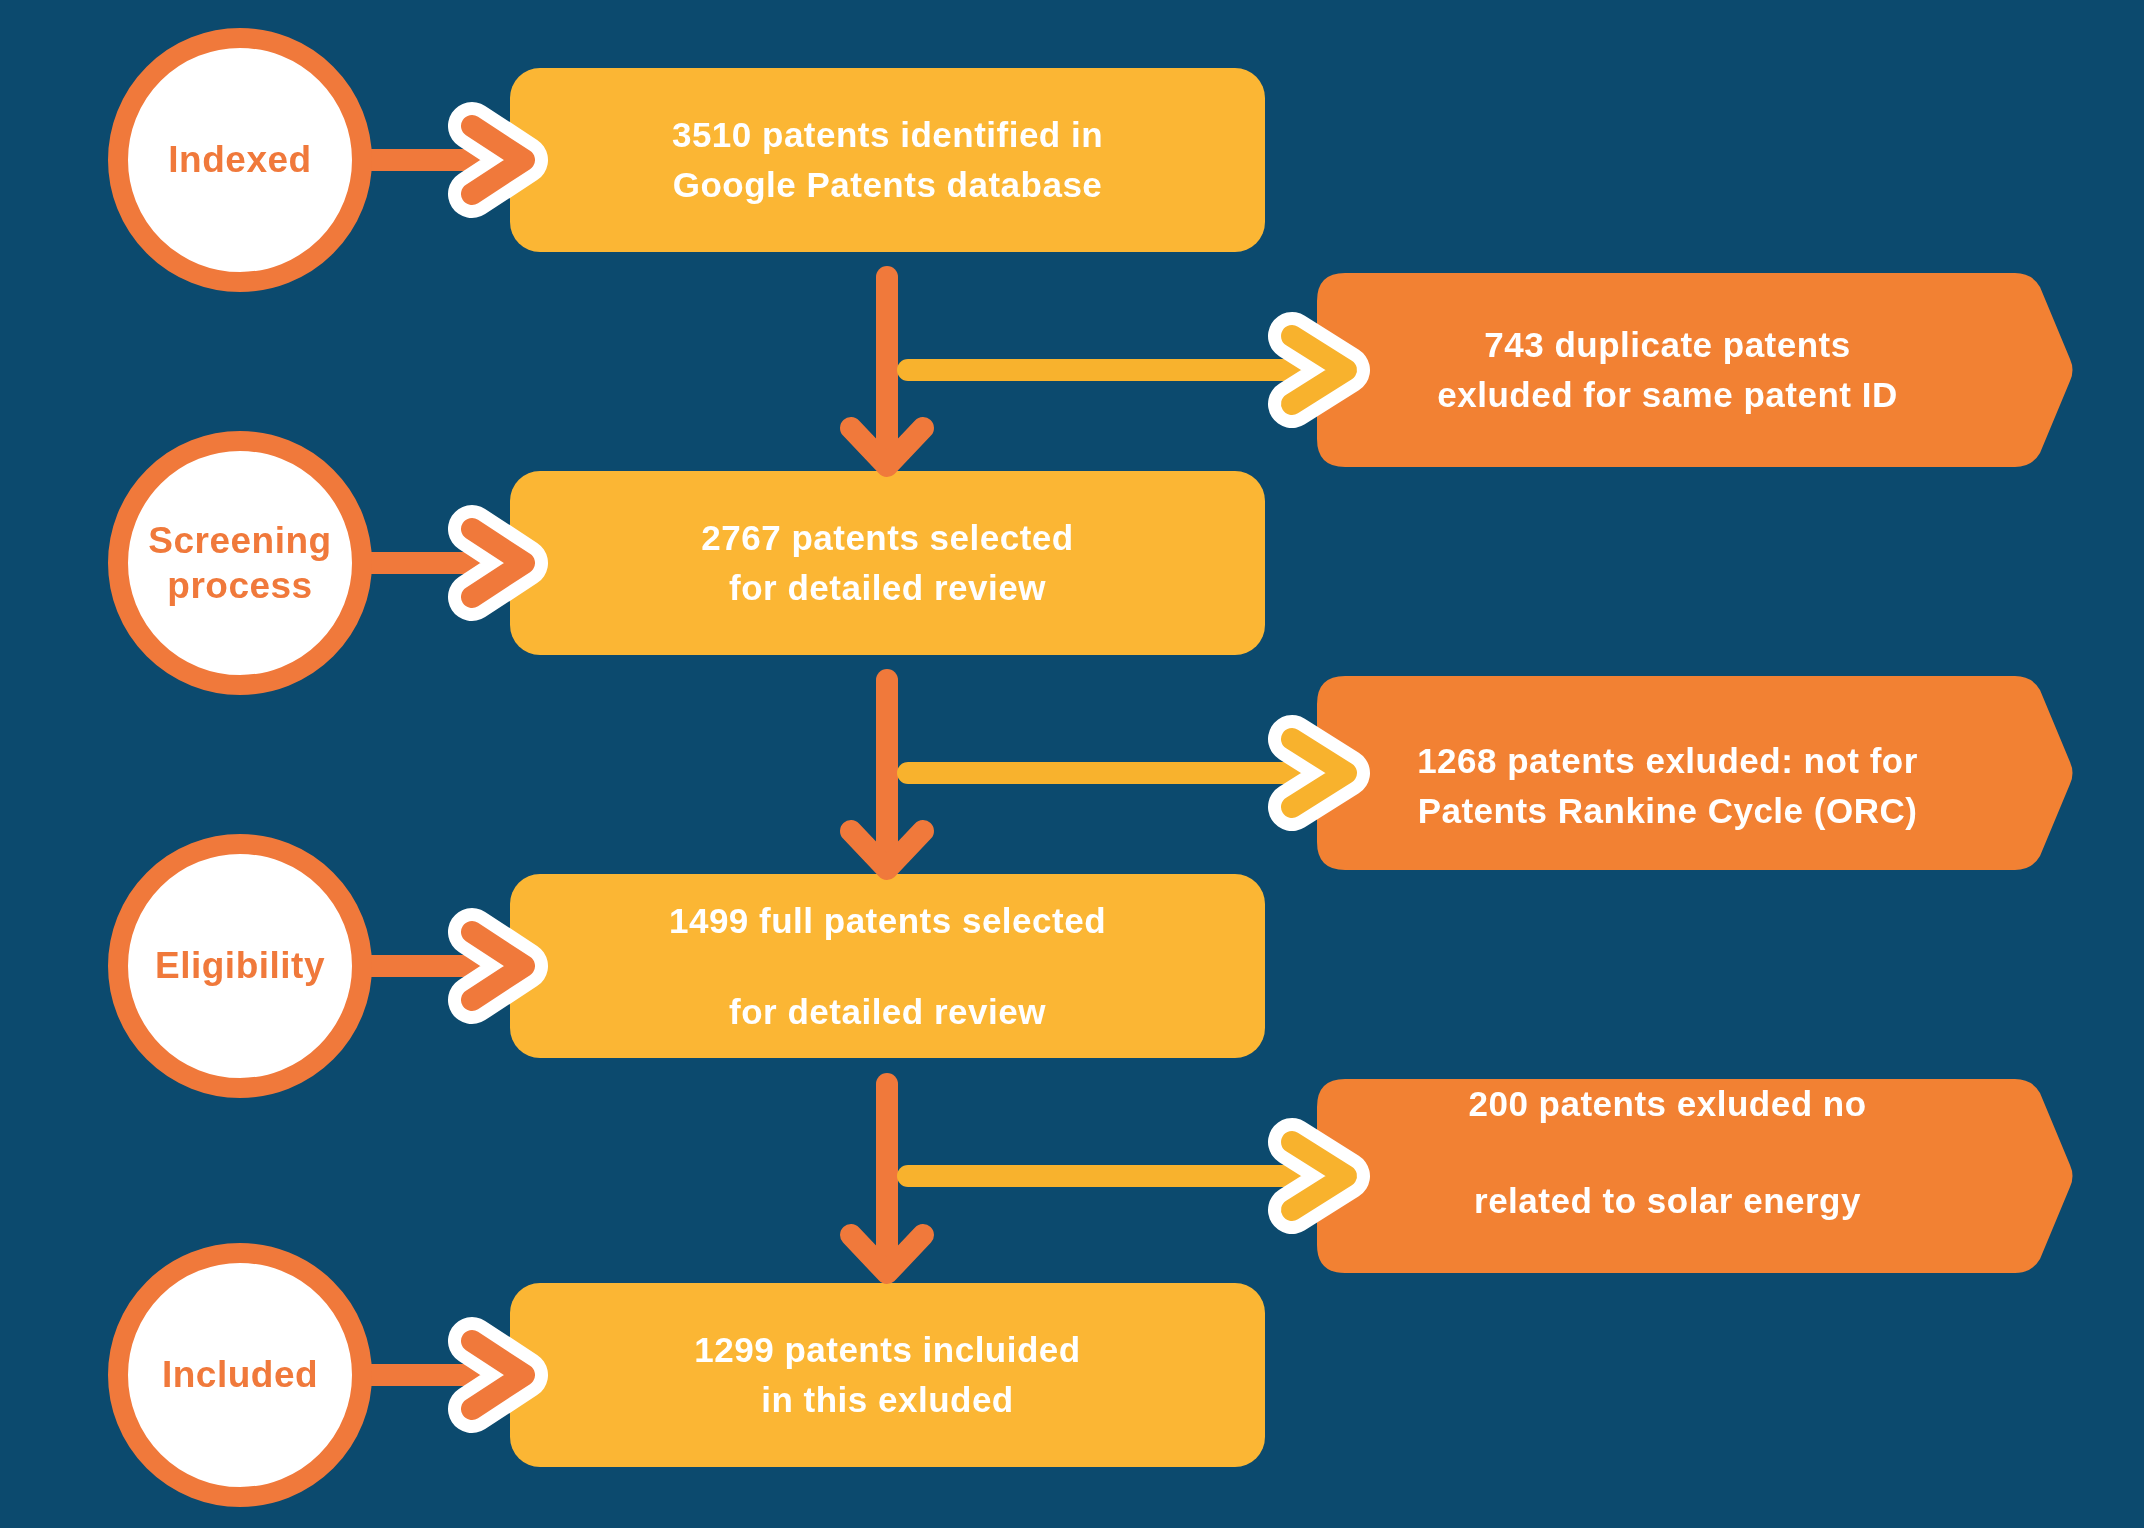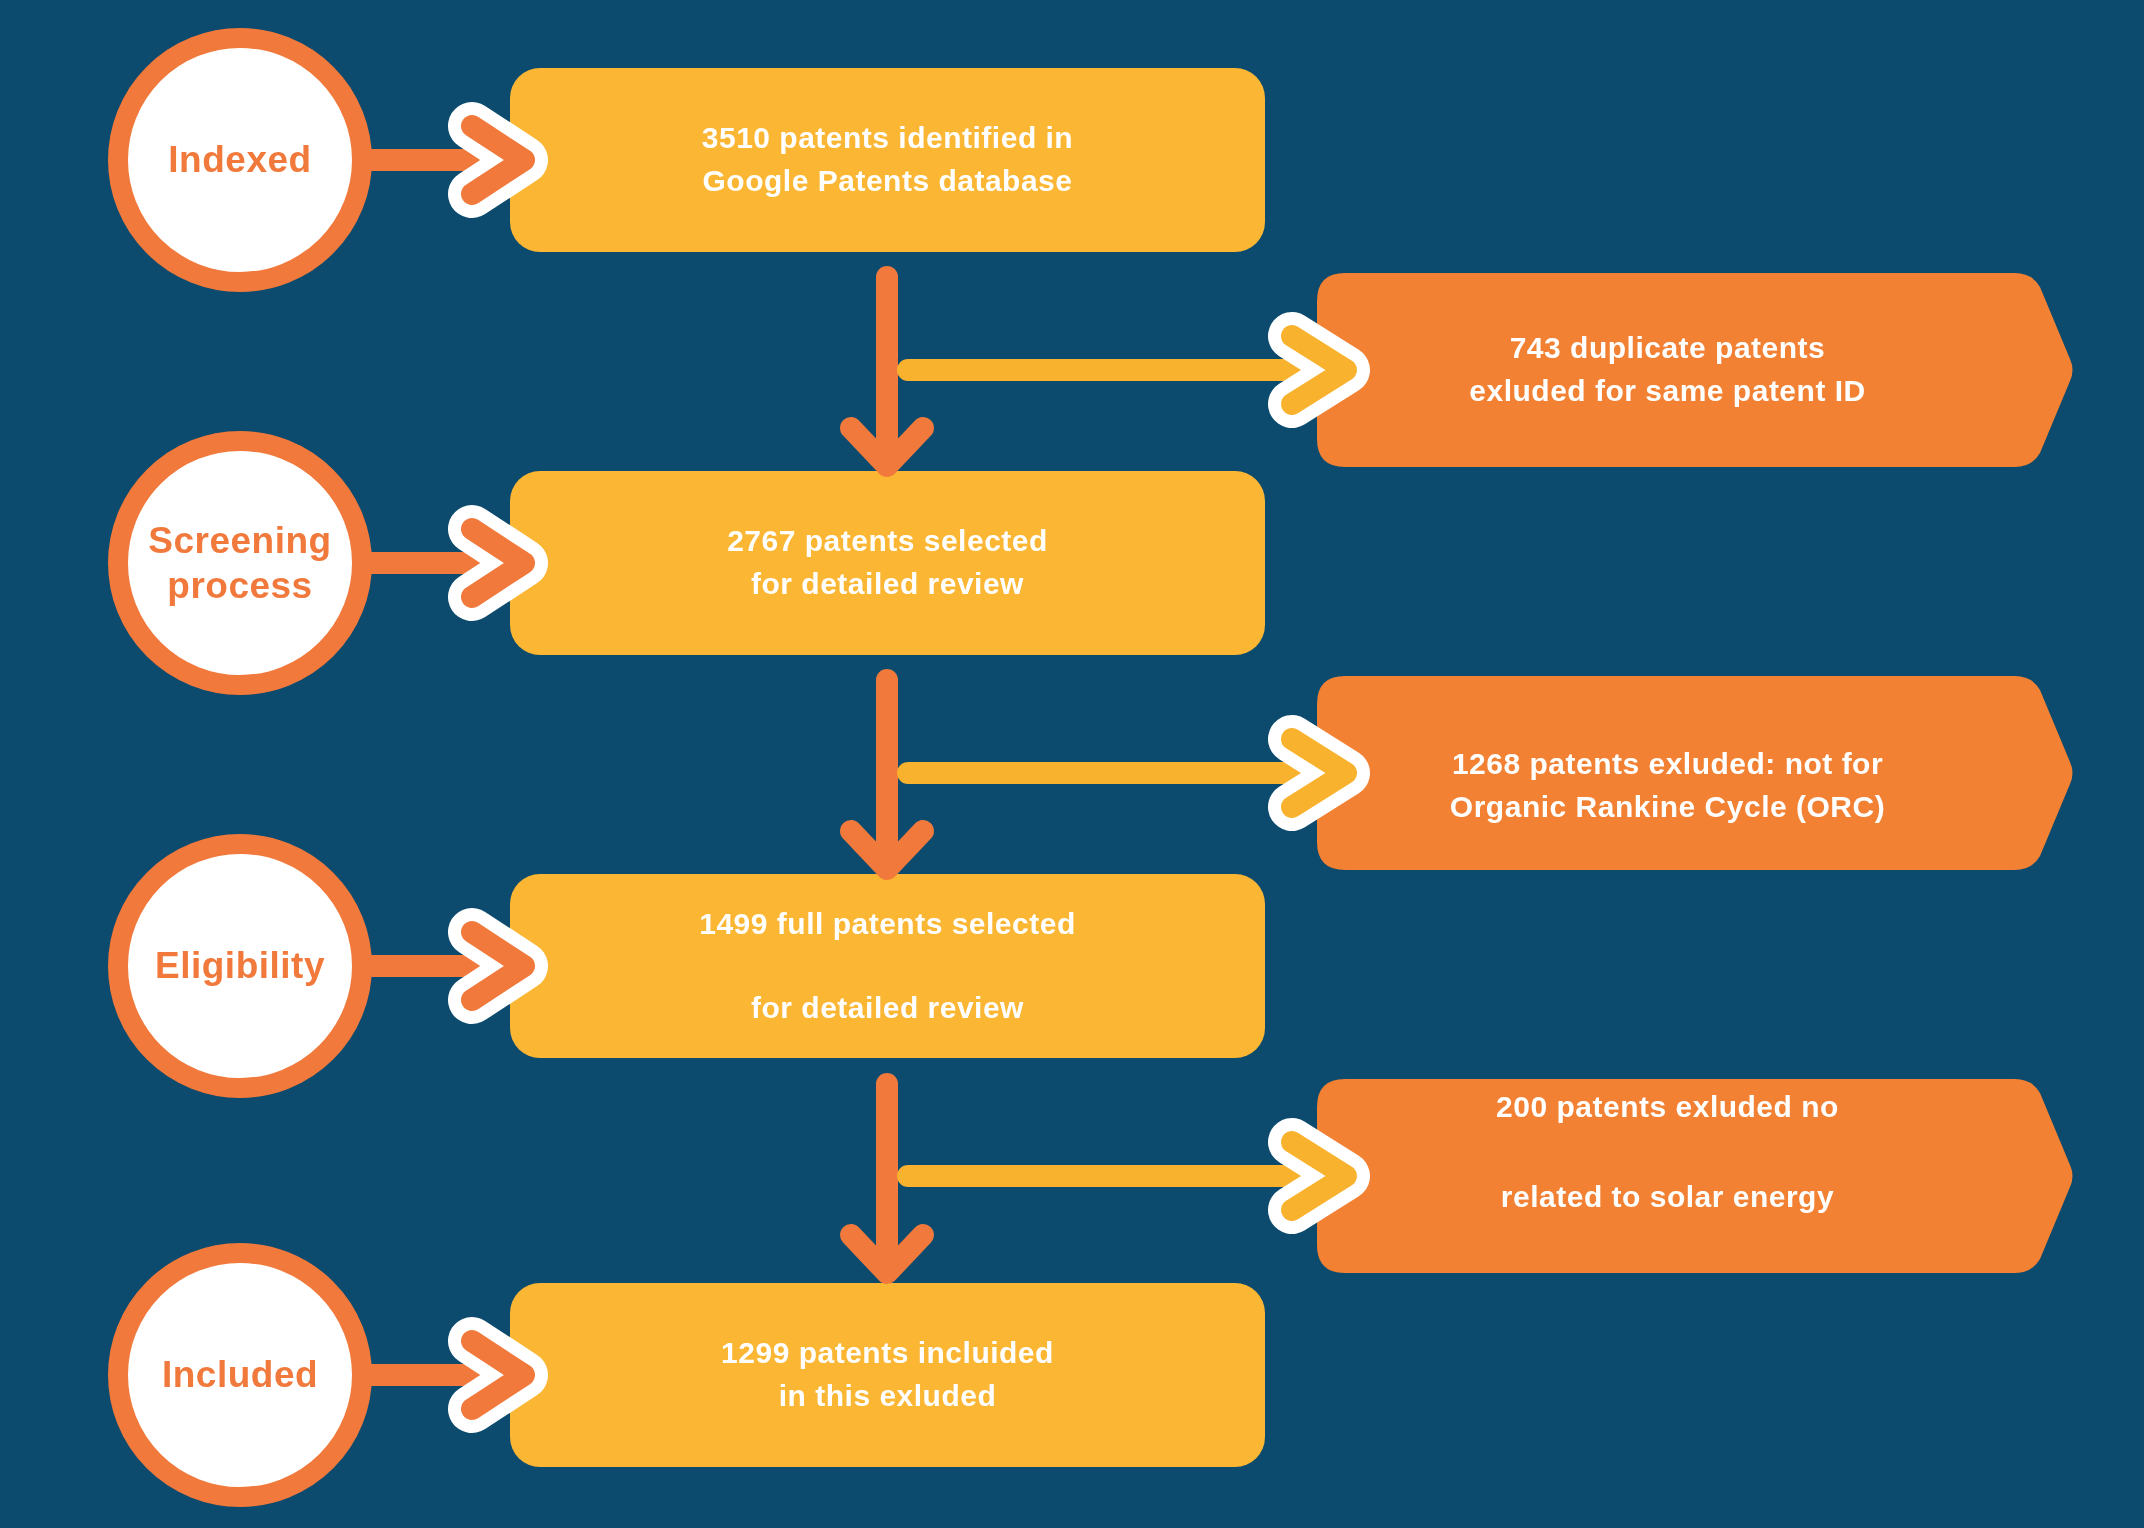--- a/index.html
+++ b/index.html
@@ -7,21 +7,21 @@
     position:relative;width:2144px;height:1528px;background:#0c4a6e;
     font-family:"Liberation Sans", sans-serif;overflow:hidden;
   }
   .canvas svg{position:absolute;left:0;top:0;}
   .txt{
     position:absolute;display:flex;flex-direction:column;
     align-items:center;justify-content:center;text-align:center;
     font-weight:bold;pointer-events:none;letter-spacing:.5px;
   }
   .circle-label{color:#F0793B;font-size:37px;line-height:1.22;}
-  .box-text{color:#ffffff;font-size:30px;line-height:1.42;}
+  .box-text{color:#ffffff;font-size:35px;line-height:1.42;}
 </style>
 </head>
 <body>
 
 <div class="canvas">
 
   <svg width="2144" height="1528" viewBox="0 0 2144 1528">
 
     <g>
       <rect x="510" y="68" width="755" height="184" rx="30" fill="#FBB634"></rect>
@@ -121,20 +121,20 @@
     <div>1299 patents incluided</div>
     <div>in this exluded</div>
   </div>
 
   <div class="txt box-text" style="left:1320px;top:273px;width:695px;height:194px;">
     <div>743 duplicate patents</div>
     <div>exluded for same patent ID</div>
   </div>
   <div class="txt box-text" style="left:1320px;top:676px;width:695px;height:220px;">
     <div>1268 patents exluded: not for</div>
-    <div>Organic Rankine Cycle (ORC)</div>
+    <div>Patents Rankine Cycle (ORC)</div>
   </div>
   <div class="txt box-text" style="left:1320px;top:1079px;width:695px;height:146px;gap:47px;">
     <div>200 patents exluded no</div>
     <div>related to solar energy</div>
   </div>
 
 </div>
 
 </body></html>

